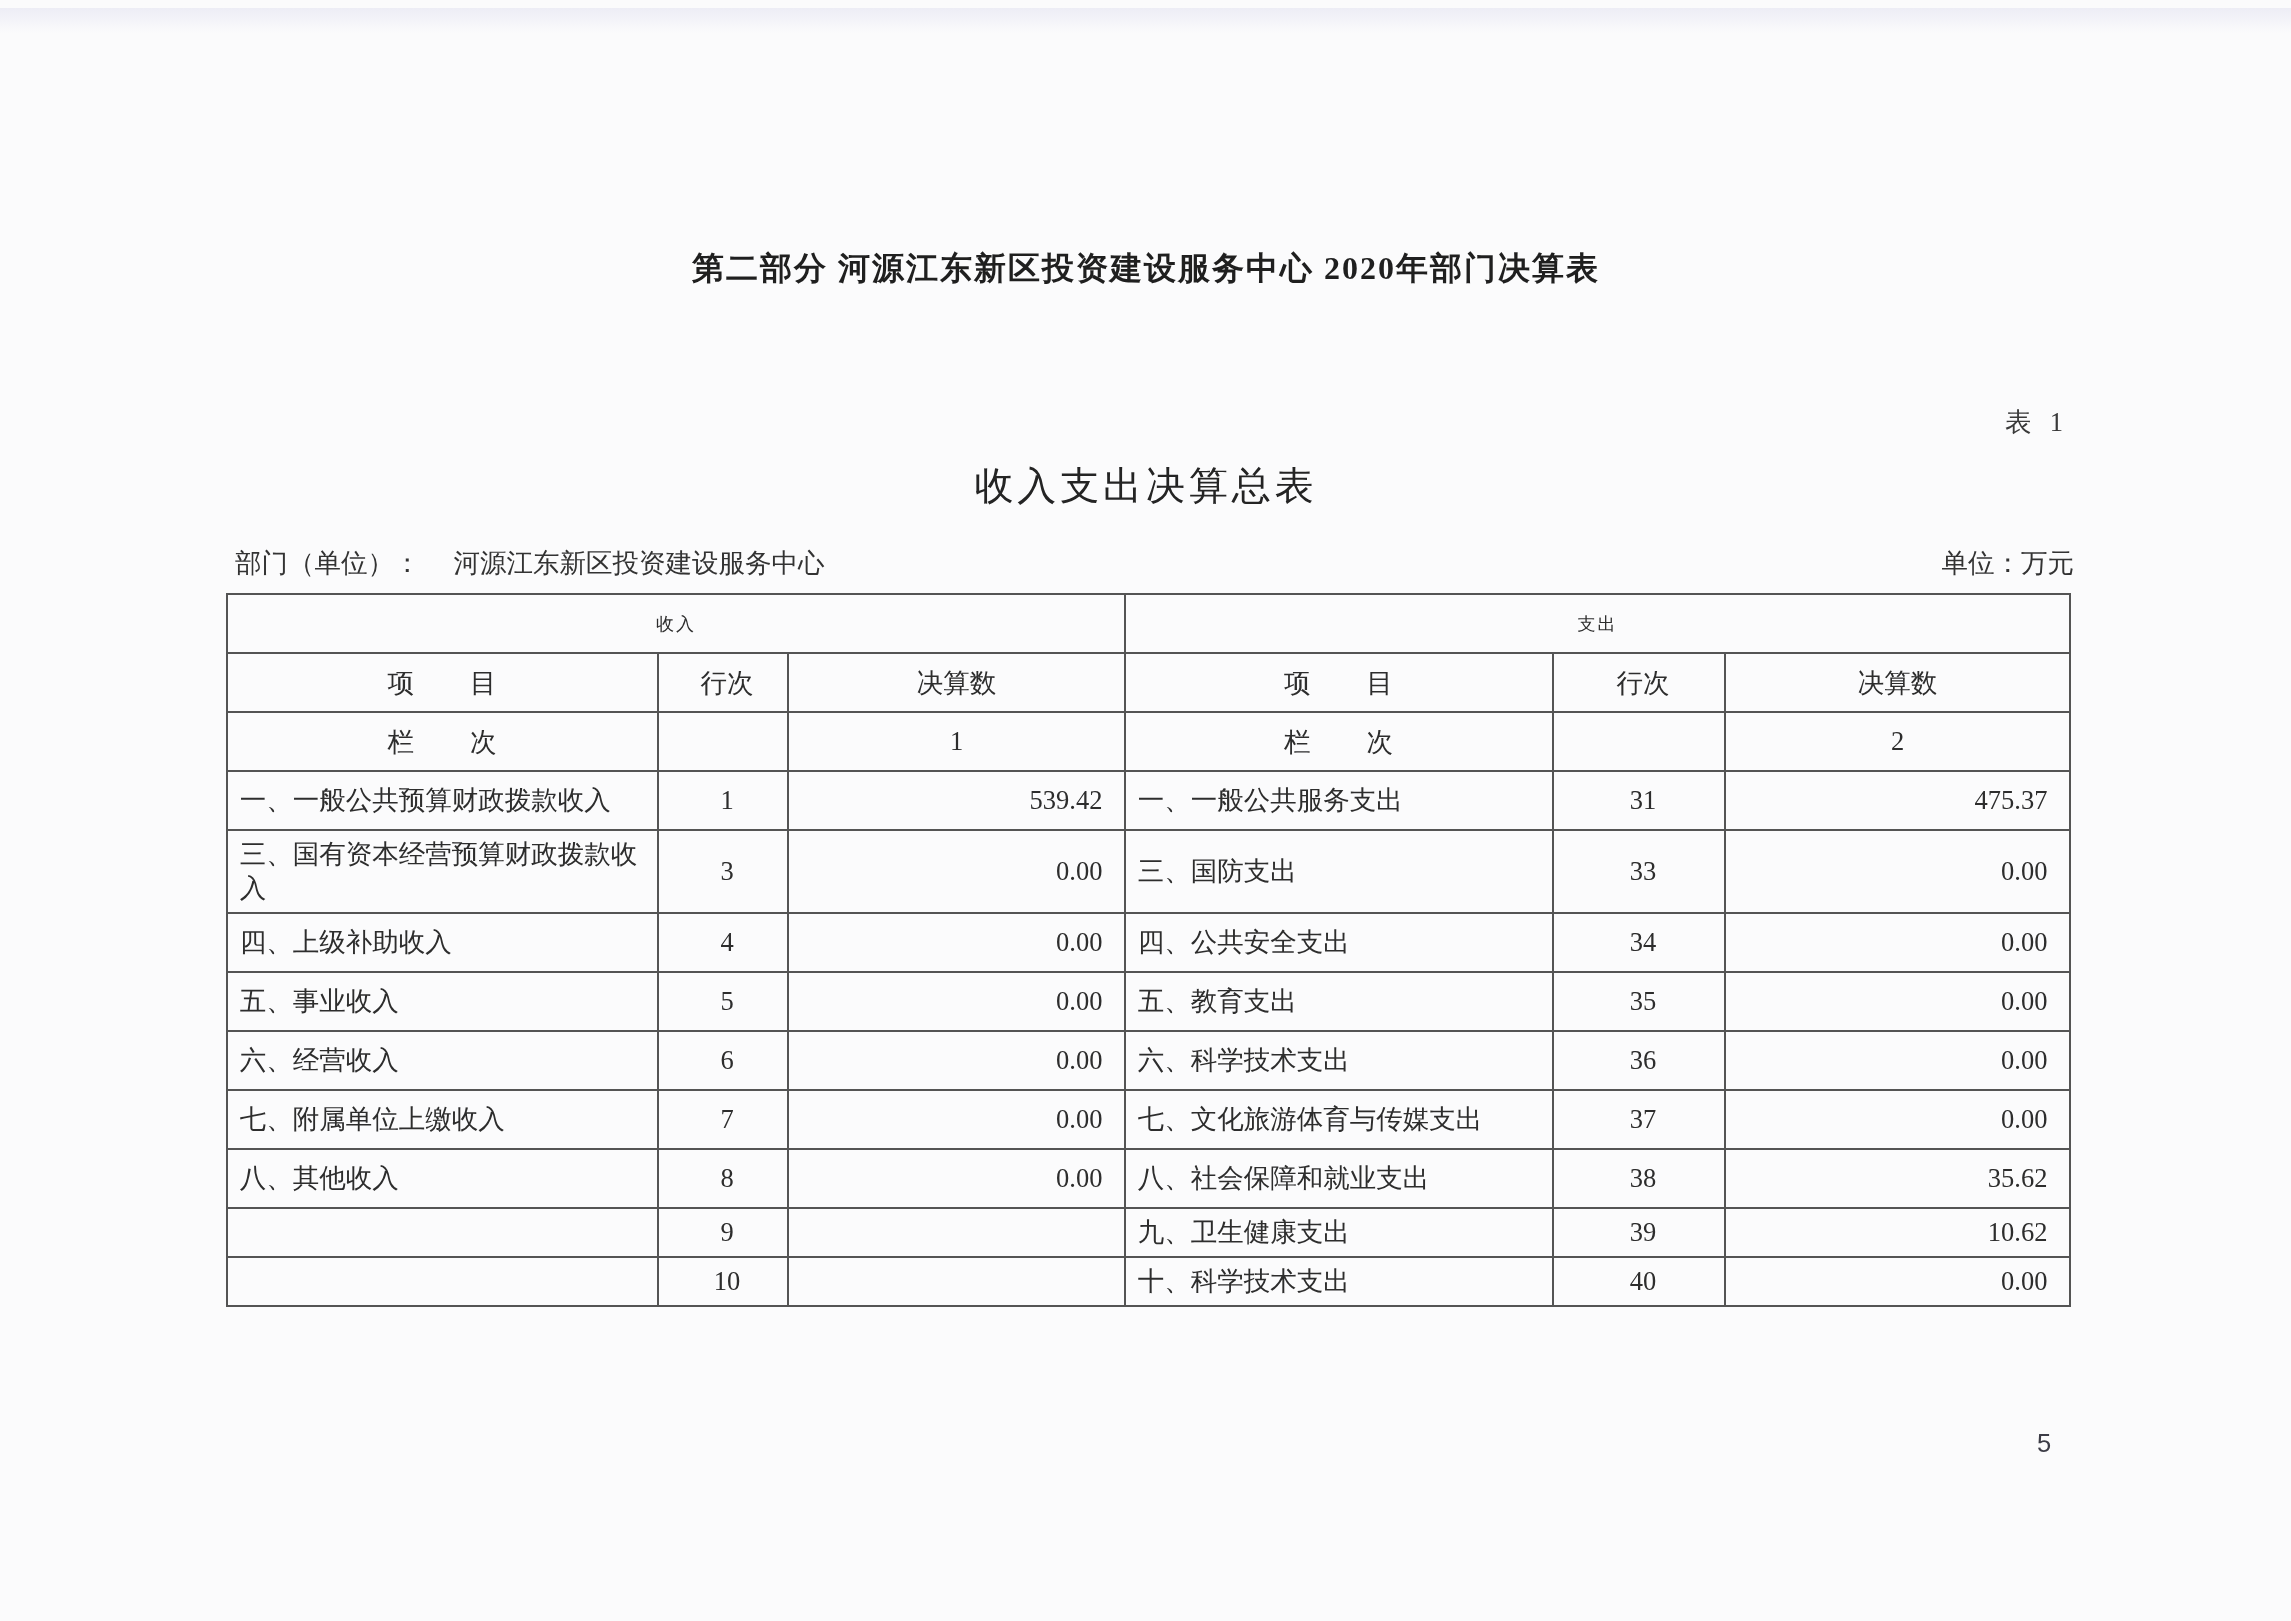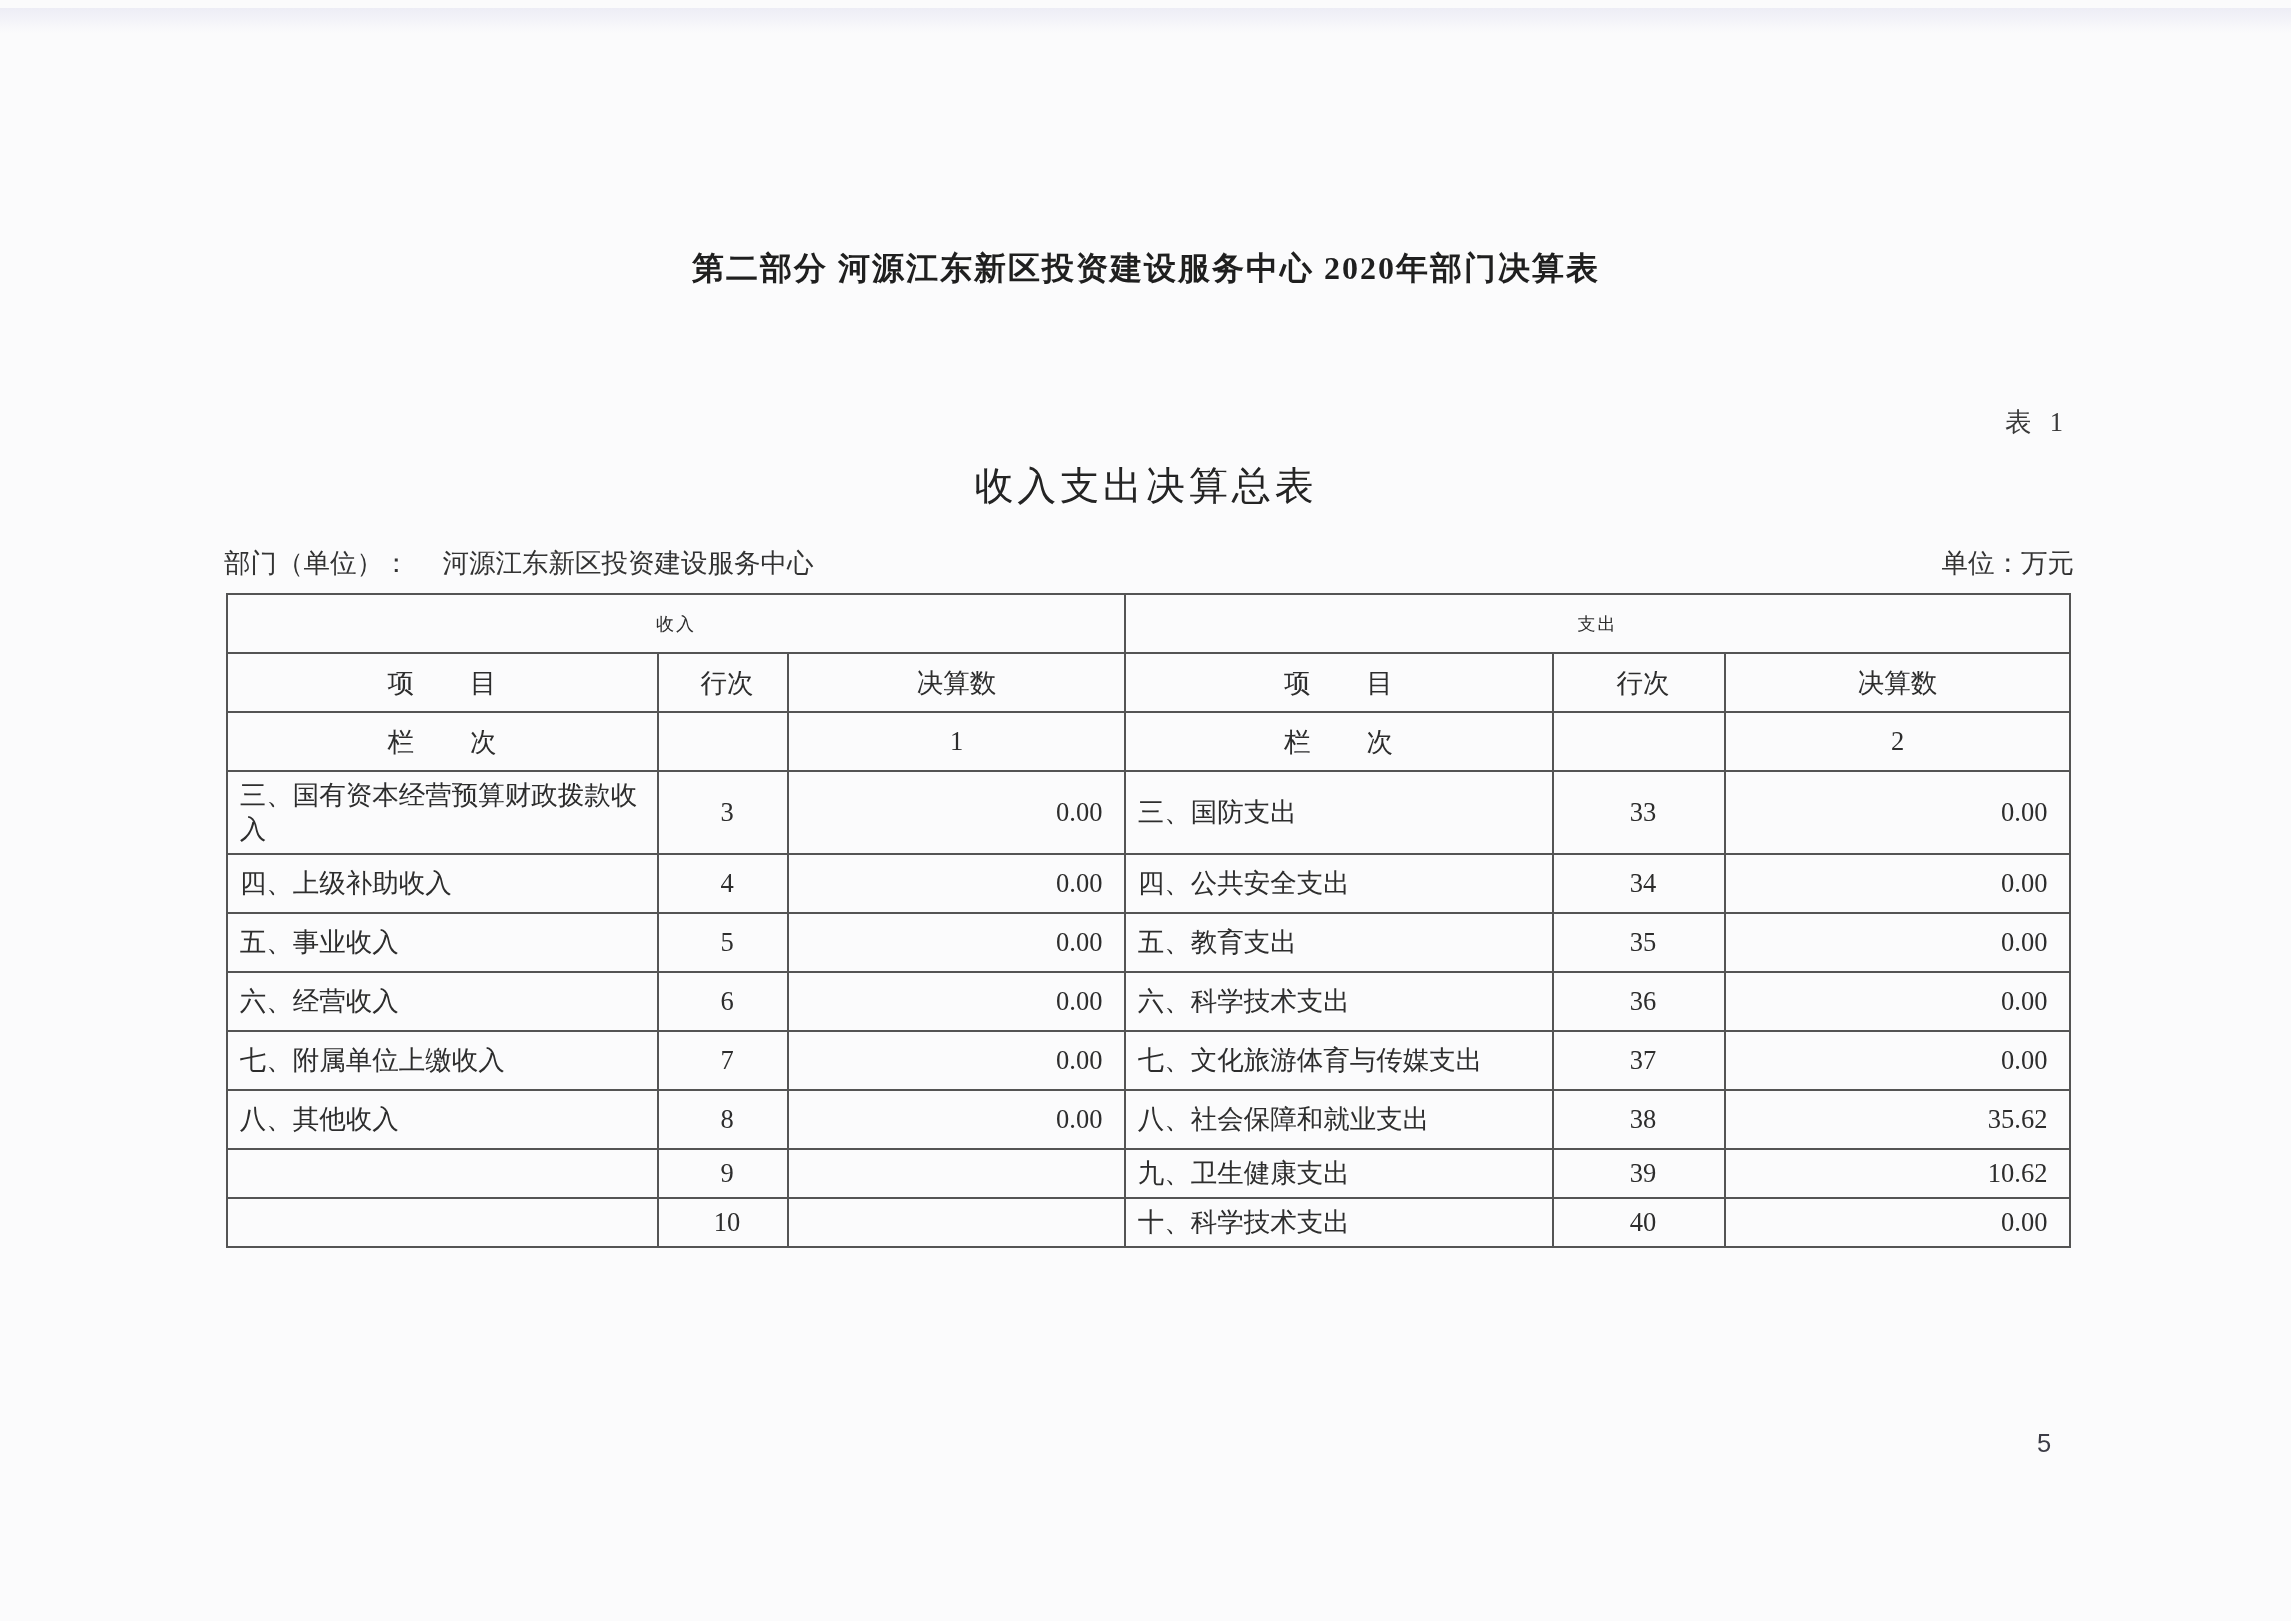--- a/index.html
+++ b/index.html
@@ -26,21 +26,21 @@
     position: absolute; top: 404px; right: 223px;
     font-size: 26.5px; color: #3a3a3a; letter-spacing: 5.9px;
   }
   .doc-subtitle {
     position: absolute; top: 459px; left: 0; width: 100%;
     text-align: center;
     font-size: 39px; font-weight: 400; letter-spacing: 3.9px;
     color: #242424;
   }
   .meta-row {
-    position: absolute; top: 545px; left: 224px; right: 218px;
+    position: absolute; top: 545px; left: 235px; right: 218px;
     display: flex; justify-content: space-between; align-items: flex-end;
     font-size: 26.5px; color: #333; gap: 16px;
   }
   .meta-left { display: flex; }
   .meta-dept-value { margin-left: 33px; }
   table.budget {
     position: absolute; top: 593px; left: 226px;
     width: 1844px;
     border-collapse: collapse; table-layout: fixed;
     font-size: 26.5px; color: #2d2d2d;
@@ -107,20 +107,28 @@
       <td class="c-amt-center">决算数</td>
     </tr>
     <tr class="r-std">
       <td class="c-item-center">栏　　次</td>
       <td class="c-line"></td>
       <td class="c-amt-center">1</td>
       <td class="c-item-center">栏　　次</td>
       <td class="c-line"></td>
       <td class="c-amt-center">2</td>
     </tr>
+    <tr class="r-std">
+      <td class="c-item">一、一般公共预算财政拨款收入</td>
+      <td class="c-line">1</td>
+      <td class="c-amt">539.42</td>
+      <td class="c-item">一、一般公共服务支出</td>
+      <td class="c-line">31</td>
+      <td class="c-amt">475.37</td>
+    </tr>
     <tr class="r-tall">
       <td class="c-item">三、国有资本经营预算财政拨款收入</td>
       <td class="c-line">3</td>
       <td class="c-amt">0.00</td>
       <td class="c-item">三、国防支出</td>
       <td class="c-line">33</td>
       <td class="c-amt">0.00</td>
     </tr>
     <tr class="r-std">
       <td class="c-item">四、上级补助收入</td>

